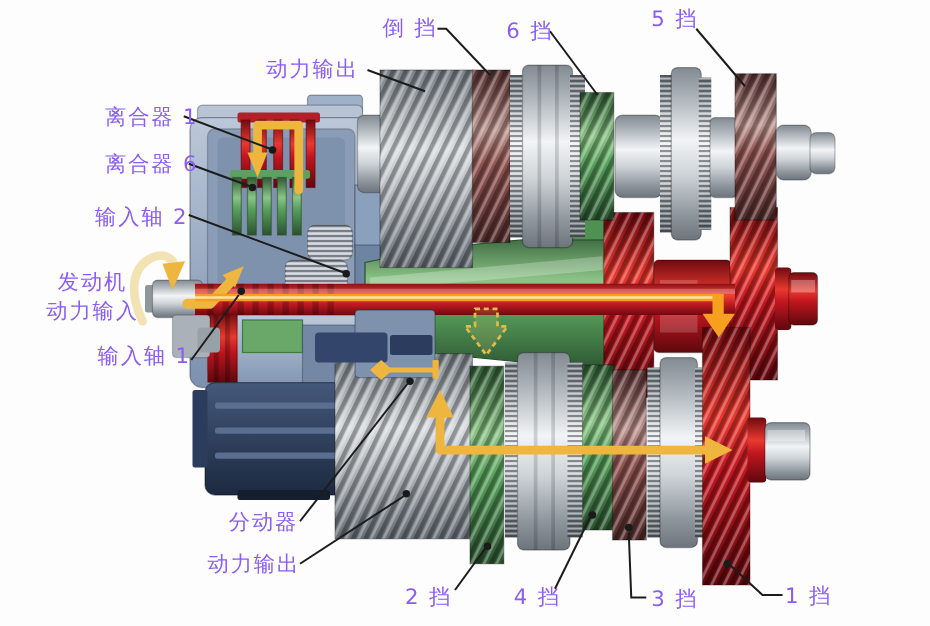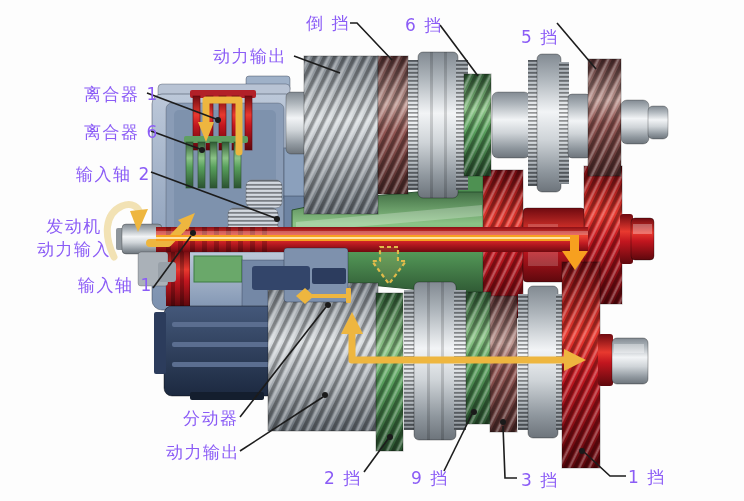--- a/index.html
+++ b/index.html
@@ -303,29 +303,29 @@
     <circle cx="390" cy="437" r="3"></circle>
     <circle cx="474" cy="412" r="3"></circle>
     <circle cx="503" cy="422" r="3"></circle>
     <circle cx="582" cy="451" r="3"></circle>
   </g>
 </svg>
 
 <div class="lbl" style="left:213px;top:47px">动力输出</div>
 <div class="lbl" style="left:306px;top:14px">倒 挡</div>
 <div class="lbl" style="left:405px;top:16px">6 挡</div>
-<div class="lbl" style="left:521px;top:28px">5 挡</div>
+<div class="lbl" style="left:521px;top:7px">5 挡</div>
 <div class="lbl" style="left:84px;top:85px">离合器 1</div>
 <div class="lbl" style="left:84px;top:123px">离合器 6</div>
 <div class="lbl" style="left:76px;top:165px">输入轴 2</div>
 <div class="lbl lbl-engine" style="left:32px;top:215px">
   <div>发动机</div>
   <div>动力输入</div>
 </div>
 <div class="lbl" style="left:78px;top:276px">输入轴 1</div>
 <div class="lbl" style="left:183px;top:409px">分动器</div>
 <div class="lbl" style="left:166px;top:443px">动力输出</div>
 <div class="lbl" style="left:324px;top:469px">2 挡</div>
-<div class="lbl" style="left:411px;top:469px">9 挡</div>
+<div class="lbl" style="left:411px;top:469px">4 挡</div>
 <div class="lbl" style="left:521px;top:471px">3 挡</div>
 <div class="lbl" style="left:628px;top:468px">1 挡</div>
 
 </div>
 
 </body></html>

